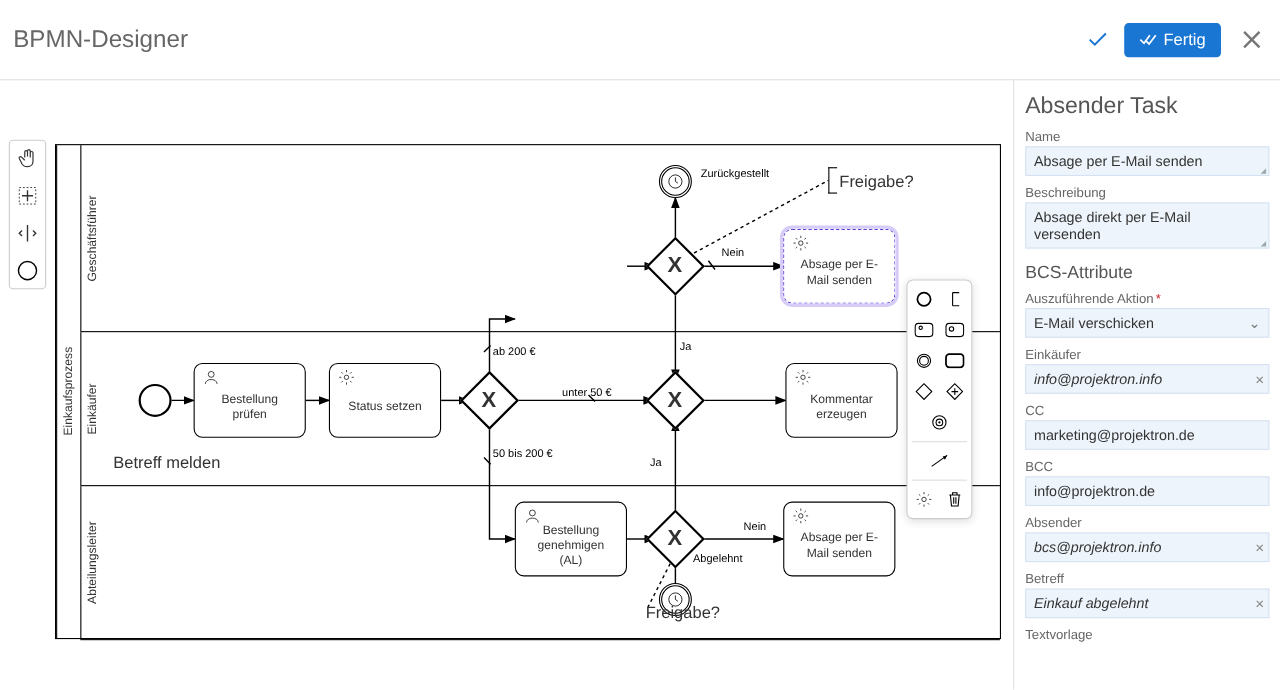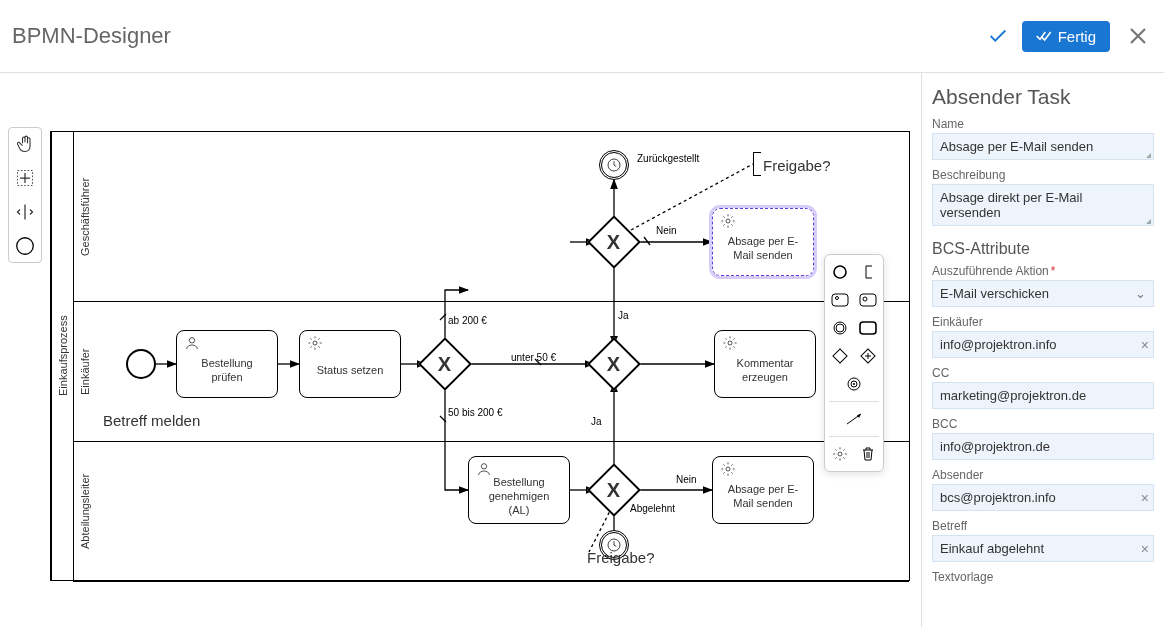--- a/index.html
+++ b/index.html
@@ -23,21 +23,21 @@
   .left-tools .tool { width: 24px; height: 24px; display: flex; align-items: center; justify-content: center; cursor: pointer; color: #444; }
   .left-tools .tool.ring svg circle { fill:none; stroke:#000; stroke-width:1.4;}
 
   
   .props h2 { font-size: 21px; font-weight: 400; color: #555; margin-bottom: 8px; }
   .props h3 { font-size: 16px; font-weight: 400; color: #555; margin: 14px 0 6px; }
   .props .field { margin-bottom: 8px; }
   .props .label { font-size: 12px; color: #666; display: block; margin-bottom: 2px; }
   .props .required::after { content: "*"; color: #d32f2f; margin-left: 2px; }
   .props .input, .props .select { width: 100%; background: #eef4fb; border: 1px solid #d5e2f2; padding: 5px 7px; font-size: 13px; color: #333; position: relative; }
-  .props .input.has-clear { padding-right: 12px; }
+  .props .input.has-clear { padding-right: 12px; font-style: italic; }
   .props .input .clear-x { position: absolute; right: 4px; top: 50%; transform: translateY(-50%); color: #888; font-size: 14px; cursor: pointer; }
   .props .select { display: flex; justify-content: space-between; align-items: center; cursor: pointer; }
   .props .select .chev { color: #777; }
   .props .textarea-hint { position: relative; }
   .props .textarea-hint::after { content:''; position:absolute; right:2px; bottom:1px; width:0;height:0;border-left:5px solid transparent;border-bottom:5px solid #9aa;}
 
   
   .pool { position: absolute; top: 58px; left: 50px; width: 860px; height: 450px; border: 1px solid #000; }
   .pool-label { position: absolute; top: 0; left: 0; width: 22px; height: 100%; border-right: 1px solid #000; display: flex; align-items: center; justify-content: center; writing-mode: vertical-rl; transform: rotate(180deg); font-size: 11px; }
   .lane { position: absolute; left: 22px; right: 0; border-bottom: 1px solid #000; }

